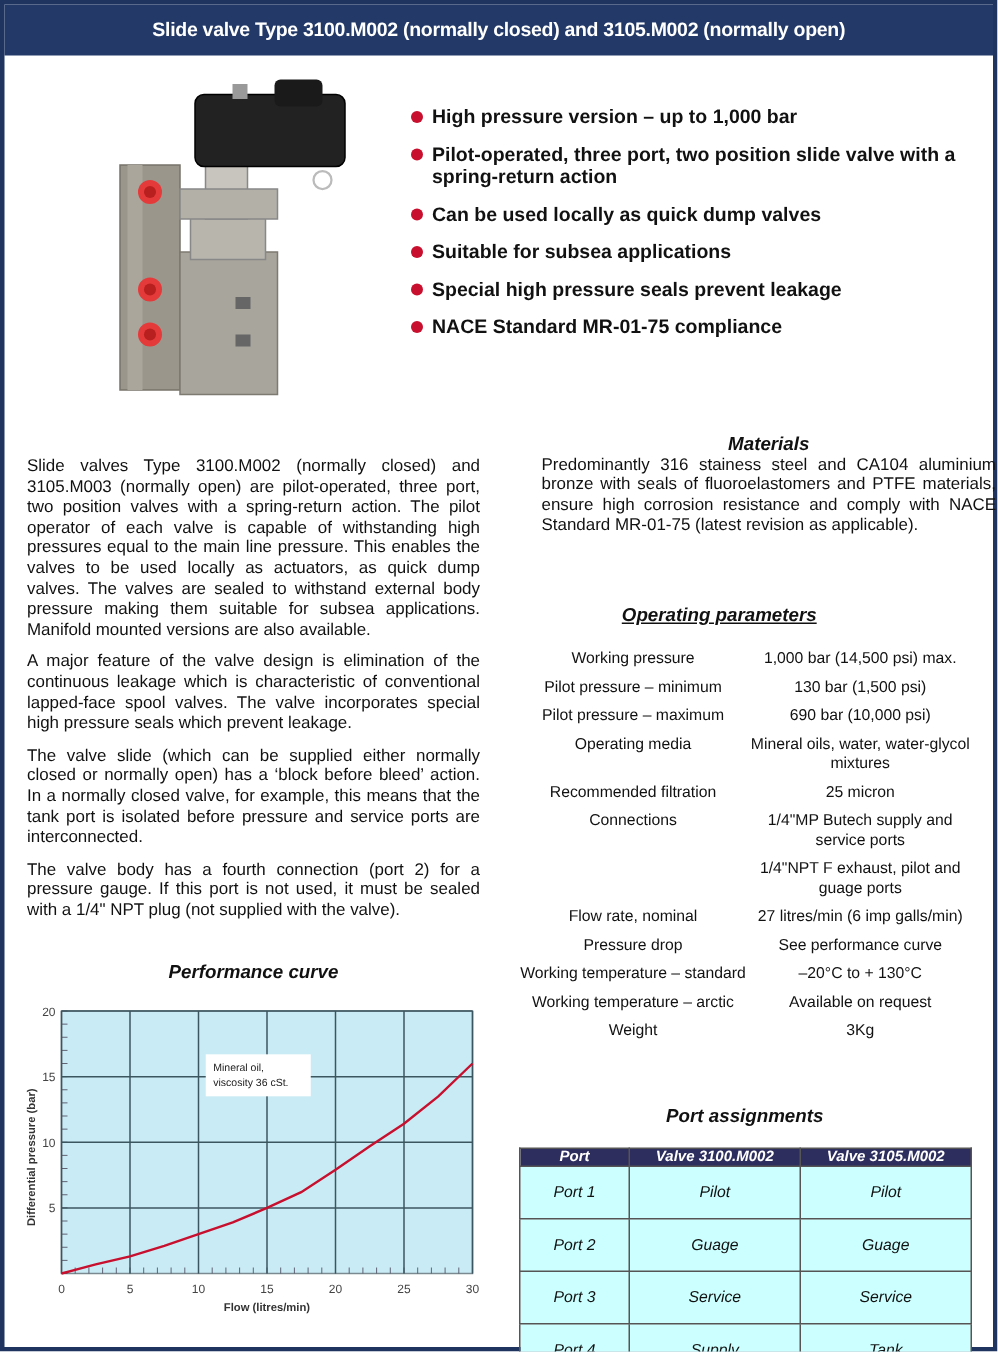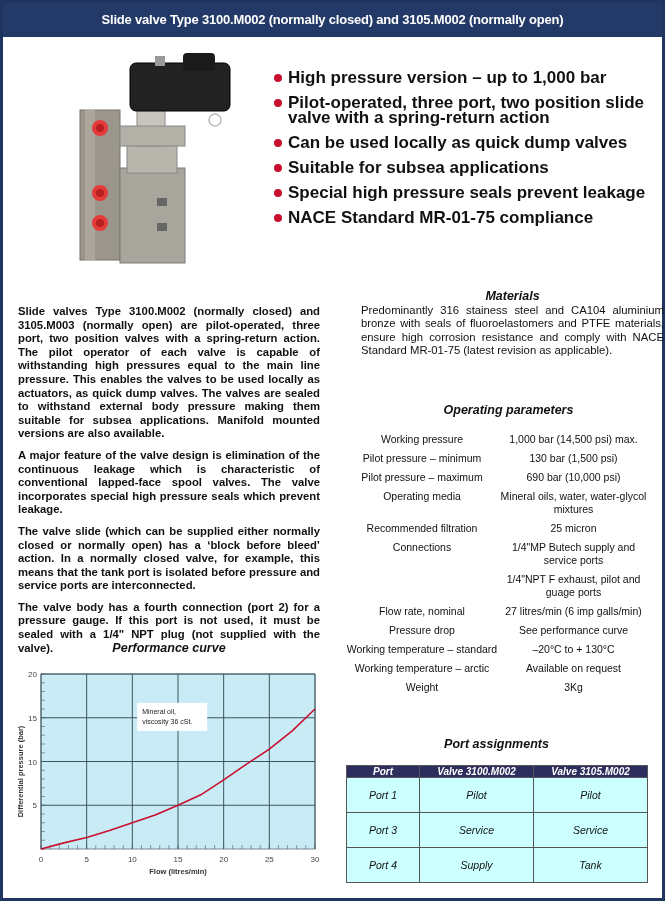--- a/index.html
+++ b/index.html
@@ -3,28 +3,28 @@
 <meta charset="utf-8">
 <style>
   * { box-sizing: border-box; margin: 0; padding: 0; }
   html, body { width: 665px; height: 901px; background: #fff; overflow: hidden; }
   body { font-family: "Liberation Sans", sans-serif; color: #111; position: relative; }
   .frame { position: absolute; left: 0; top: 0; width: 665px; height: 901px; border: 3px solid #1f3560; }
   .titlebar { position: absolute; left: 3px; top: 3px; width: 659px; height: 34px; background: #233a68; color: #fff;
     font-weight: bold; font-size: 13px; text-align: center; line-height: 34px; letter-spacing: -0.2px; }
   .photo { position: absolute; left: 55px; top: 48px; width: 200px; height: 225px; }
   .bullets { position: absolute; left: 272px; top: 70px; width: 380px; list-style: none; }
-  .bullets li { position: relative; padding-left: 16px; font-weight: bold; font-size: 17px; line-height: 15px; margin-bottom: 10px; color: #111; }
+  .bullets li { position: relative; padding-left: 16px; font-weight: bold; font-size: 13px; line-height: 15px; margin-bottom: 10px; color: #111; }
   .bullets li::before { content: ""; position: absolute; left: 2px; top: 4px; width: 8px; height: 8px; border-radius: 50%; background: #c8102e; }
   .col-left { position: absolute; left: 18px; top: 305px; width: 302px; font-size: 11.3px; line-height: 13.6px; text-align: justify; }
-  .col-left p { margin-bottom: 8px; font-weight: bold; }
+  .col-left p { margin-bottom: 8px; }
   .col-right { position: absolute; left: 345px; top: 290px; width: 303px; font-size: 11.3px; line-height: 13.6px; margin-left: 16px; }
   .sec-head { font-weight: bold; font-style: italic; font-size: 12.5px; text-align: center; color: #111; }
   .materials-text { text-align: justify; }
-  .params-title { position: absolute; left: 357px; top: 403px; width: 303px; }
+  .params-title { position: absolute; left: 328px; top: 403px; width: 303px; text-decoration: underline; }
   .params { position: absolute; left: 345px; top: 433px; width: 303px; font-size: 10.5px; }
   .prow { display: flex; margin-bottom: 6px; }
   .prow .lbl { width: 154px; text-align: center; line-height: 13px; }
   .prow .val { width: 149px; text-align: center; line-height: 13px; }
   .ports-title { position: absolute; left: 345px; top: 737px; width: 303px; }
   table.ports { position: absolute; left: 346px; top: 765px; width: 302px; border-collapse: collapse; font-size: 10.5px; font-style: italic; }
   table.ports th { background: #2d2d5e; color: #fff; font-size: 10px; font-weight: bold; height: 12px; padding: 0; border: 1px solid #555; }
   table.ports td { background: #ccffff; text-align: center; height: 16px; padding: 11px; border: 1px solid #555; }
   .perf-title { position: absolute; left: 18px; top: 641px; width: 302px; }
   .chart { position: absolute; left: 10px; top: 665px; width: 320px; height: 215px; }
@@ -139,20 +139,25 @@
       <th>Port</th>
       <th>Valve 3100.M002</th>
       <th>Valve 3105.M002</th>
     </tr>
   </thead>
   <tbody>
     <tr>
         <td>Port 1</td>
         <td>Pilot</td>
         <td>Pilot</td>
+      </tr>
+    <tr>
+        <td>Port 2</td>
+        <td>Guage</td>
+        <td>Guage</td>
       </tr>
     <tr>
         <td>Port 3</td>
         <td>Service</td>
         <td>Service</td>
       </tr>
     <tr>
         <td>Port 4</td>
         <td>Supply</td>
         <td>Tank</td>

